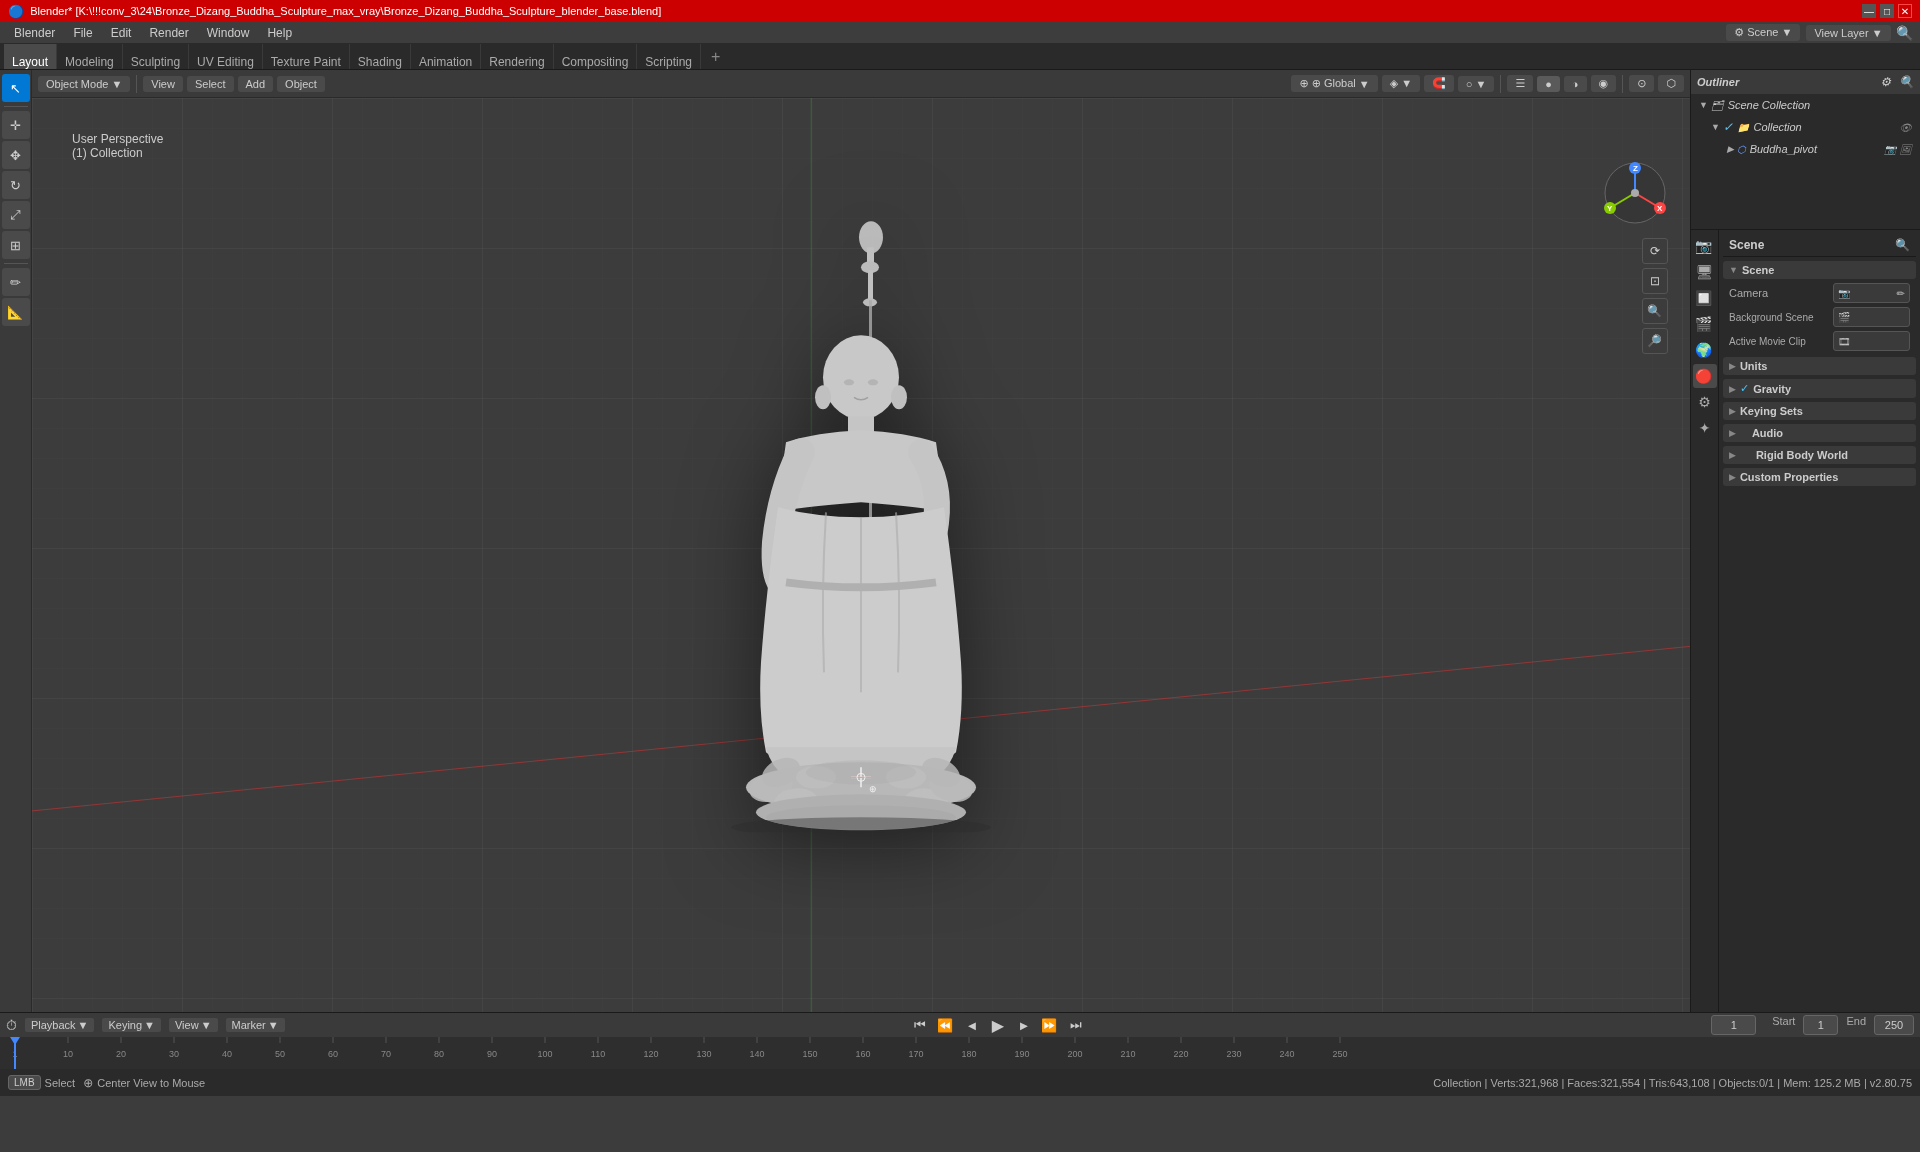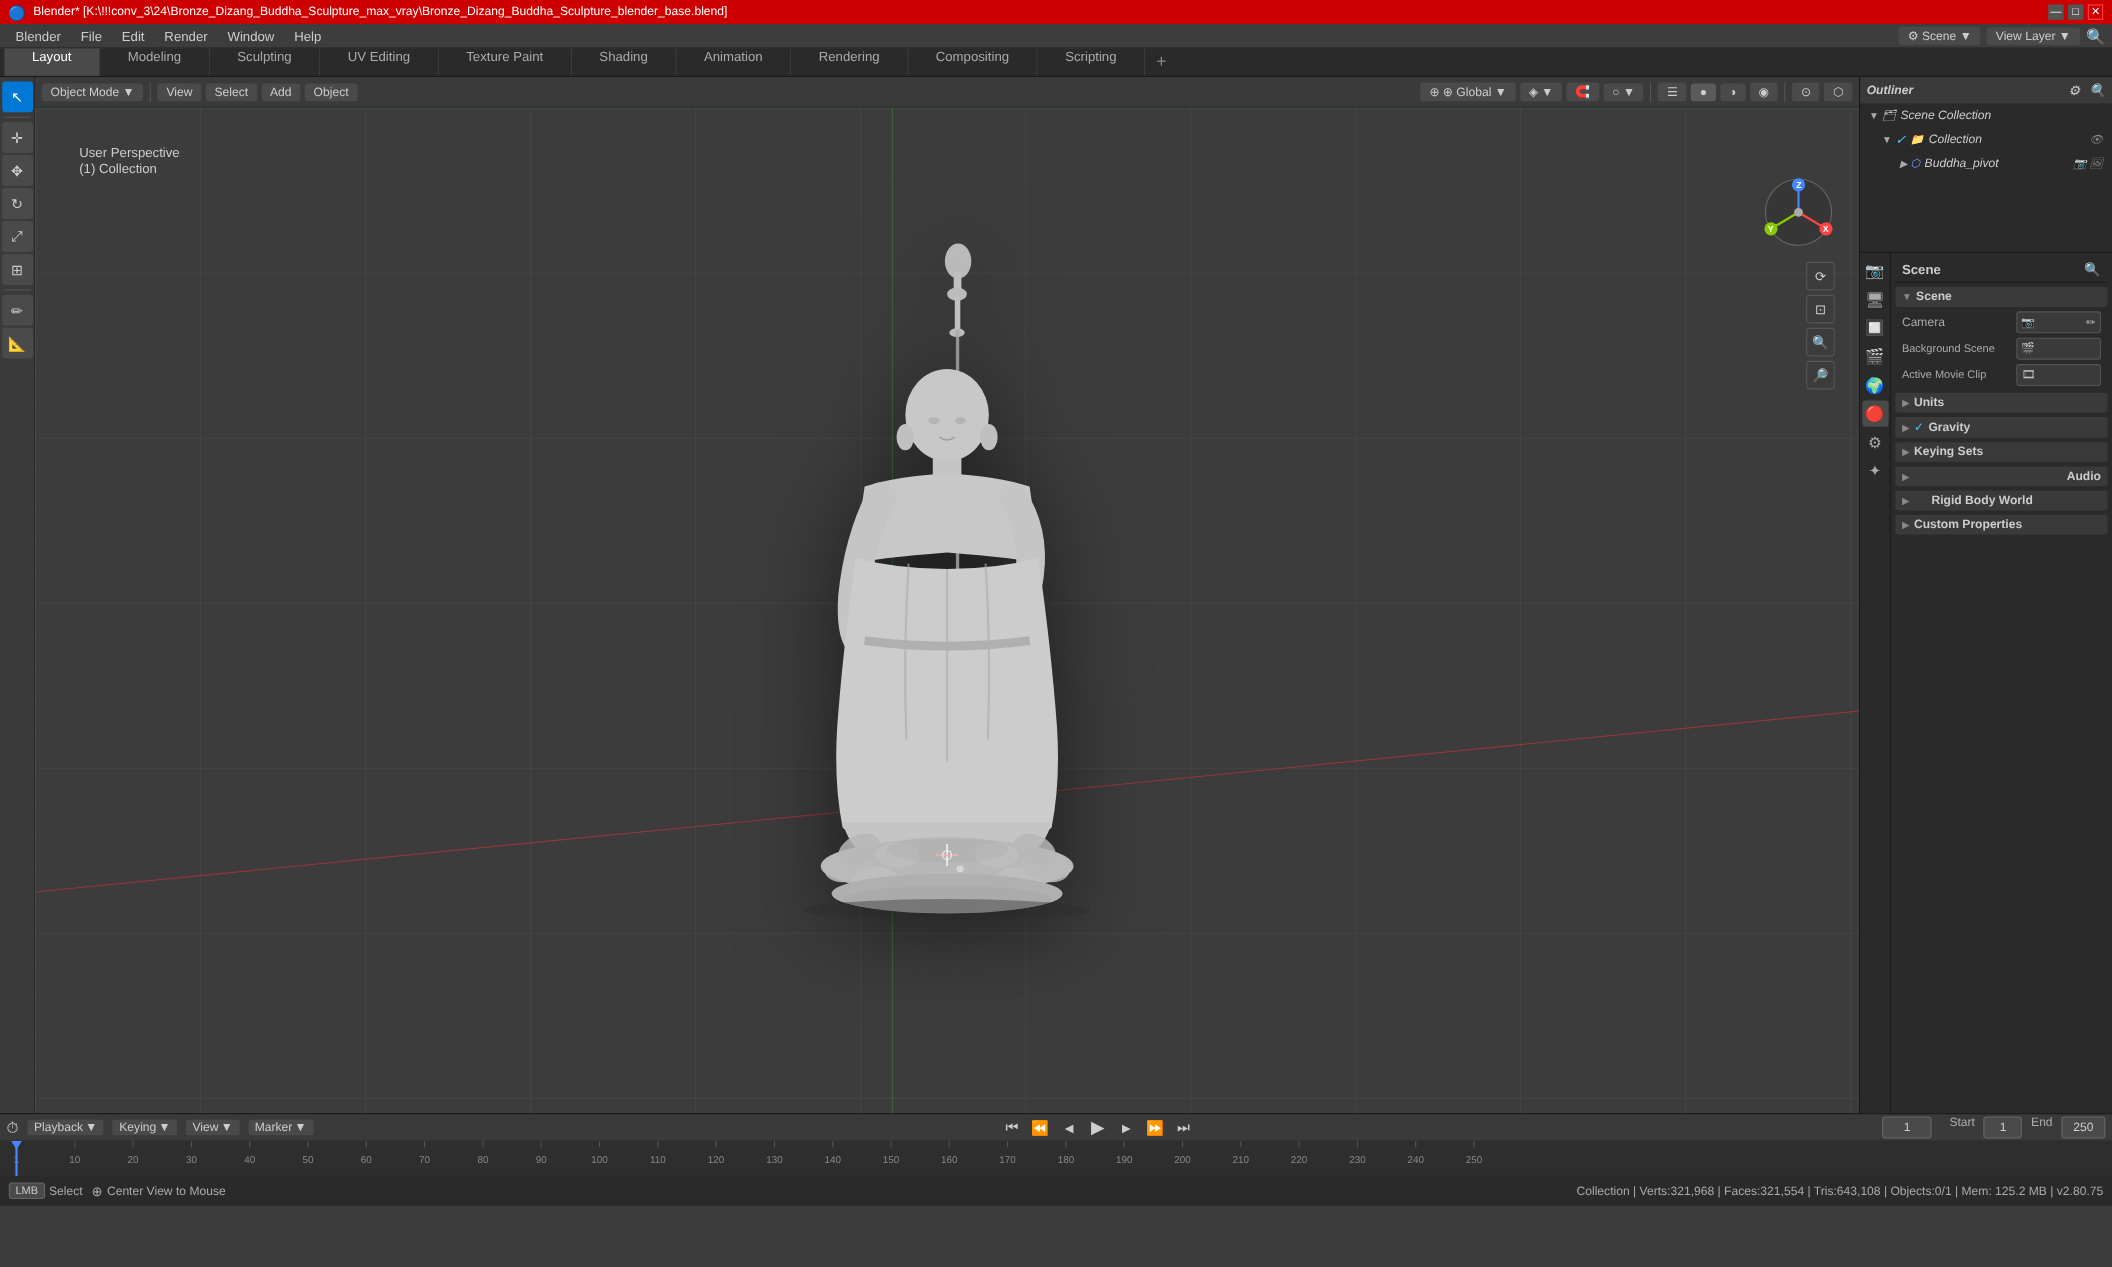--- a/index.html
+++ b/index.html
@@ -59,23 +59,23 @@
     
     #workspace-tabs {
       height: 26px;
       background: #2a2a2a;
       display: flex;
       align-items: stretch;
       border-bottom: 1px solid #1a1a1a;
       padding: 0 4px;
     }
     .ws-tab {
-      padding: 0 25px;
-      display: flex;
-      align-items: flex-start;
+      padding: 0 8px;
+      display: flex;
+      align-items: flex-end;
       cursor: pointer;
       font-size: 12px;
       color: #aaa;
       border-right: 1px solid #3a3a3a;
       position: relative;
     }
     .ws-tab.active {
       background: #4a4a4a;
       color: #fff;
     }
@@ -762,21 +762,21 @@
             <div class="props-section">
               <div class="props-section-header">
                 <span class="props-section-arrow">▶</span>
                 <span class="props-section-title" style="margin-left:4px;">Keying Sets</span>
               </div>
             </div>
 
             <div class="props-section">
               <div class="props-section-header">
                 <span class="props-section-arrow">▶</span>
-                <span class="props-section-title" style="margin-left:16px;text-align:right;">Audio</span>
+                <span class="props-section-title" style="margin-left:16px;">Audio</span>
               </div>
             </div>
 
             <div class="props-section">
               <div class="props-section-header">
                 <span class="props-section-arrow">▶</span>
                 <span class="props-section-title" style="margin-left:20px;">Rigid Body World</span>
               </div>
             </div>
 

